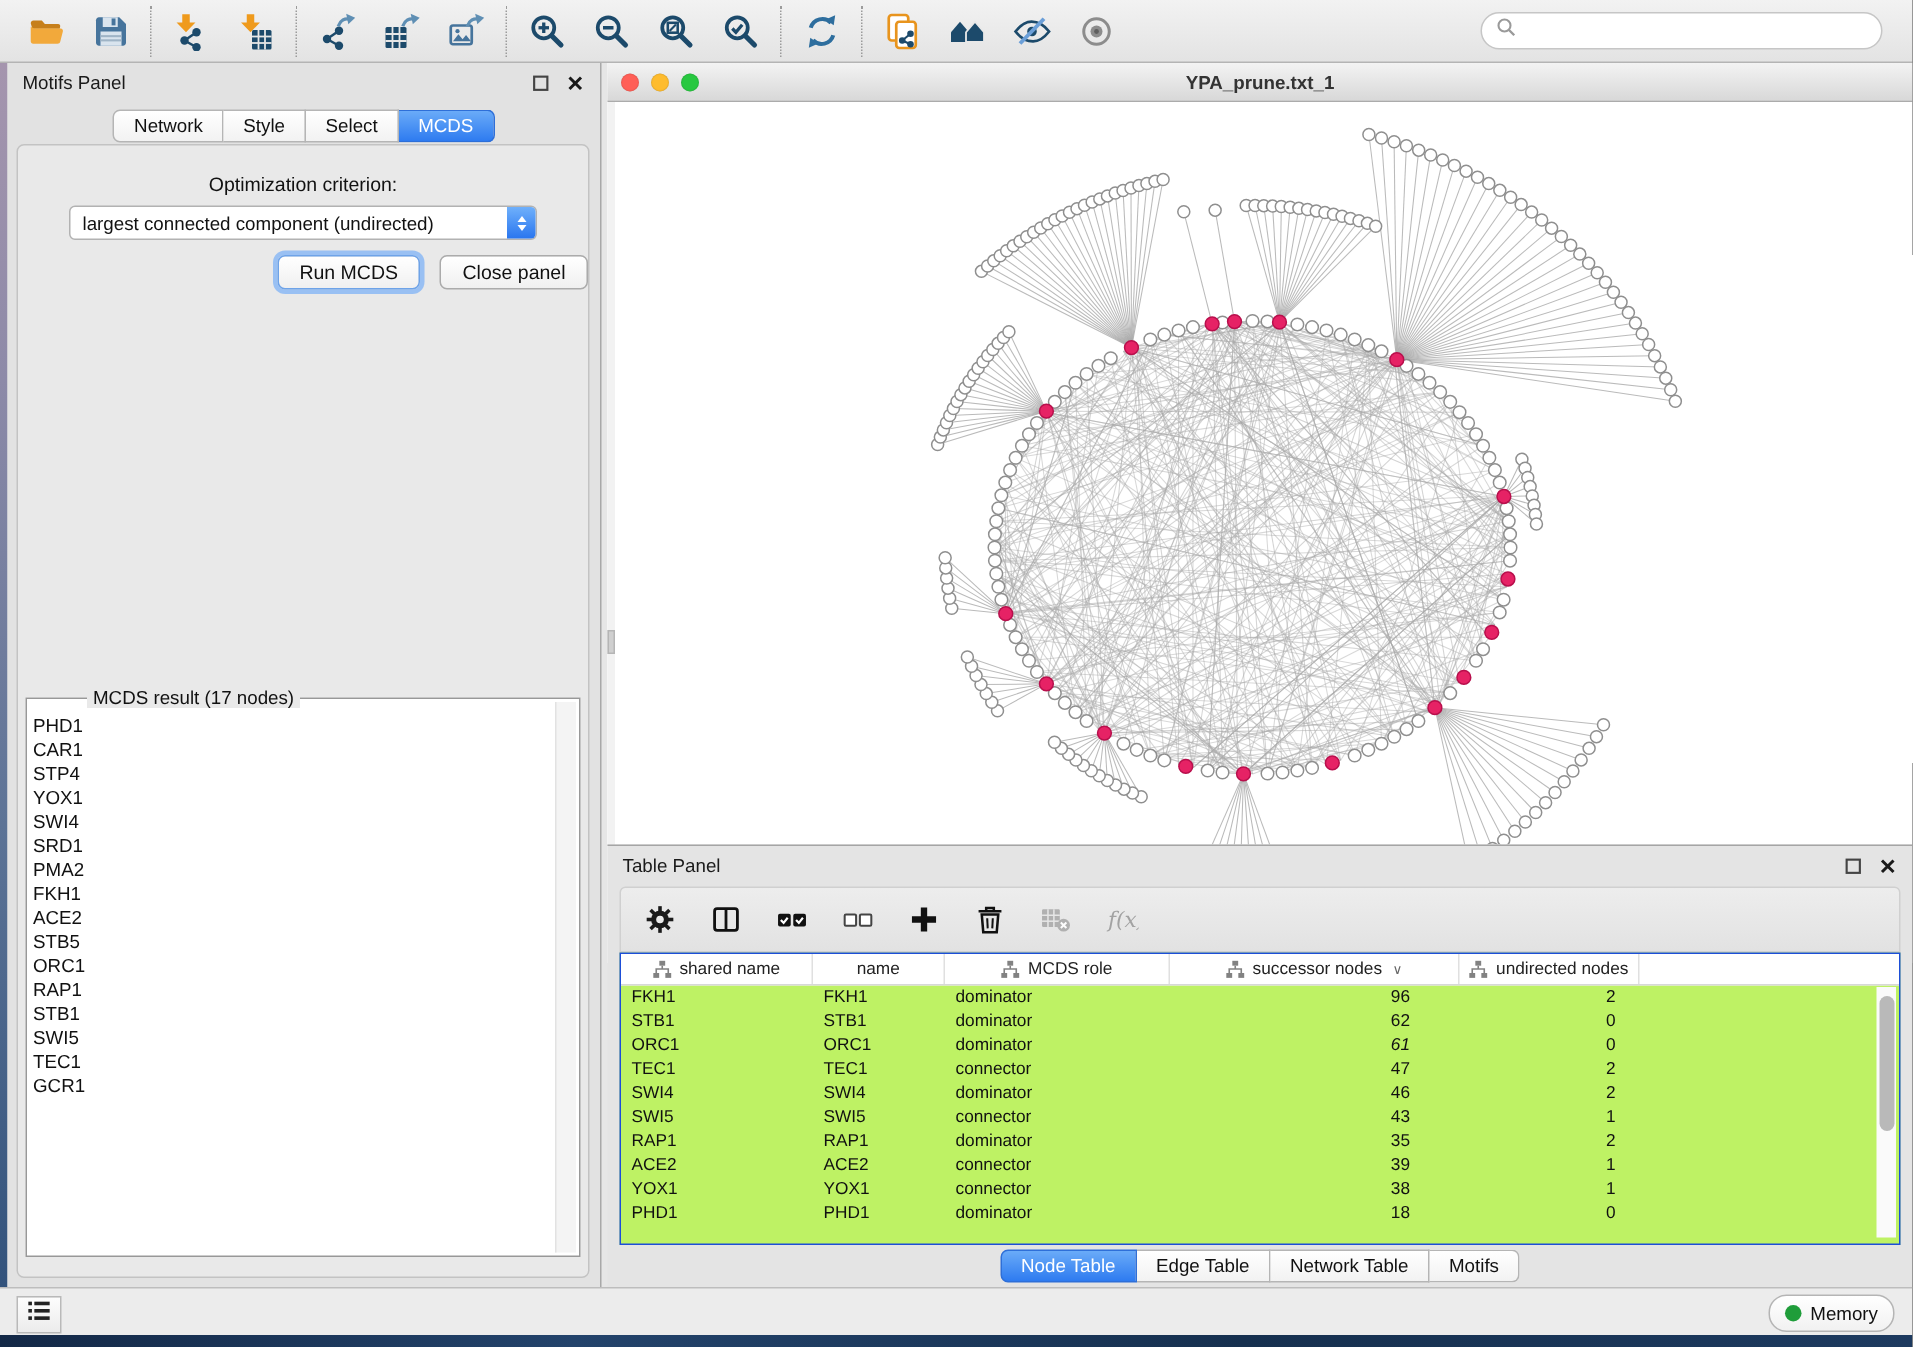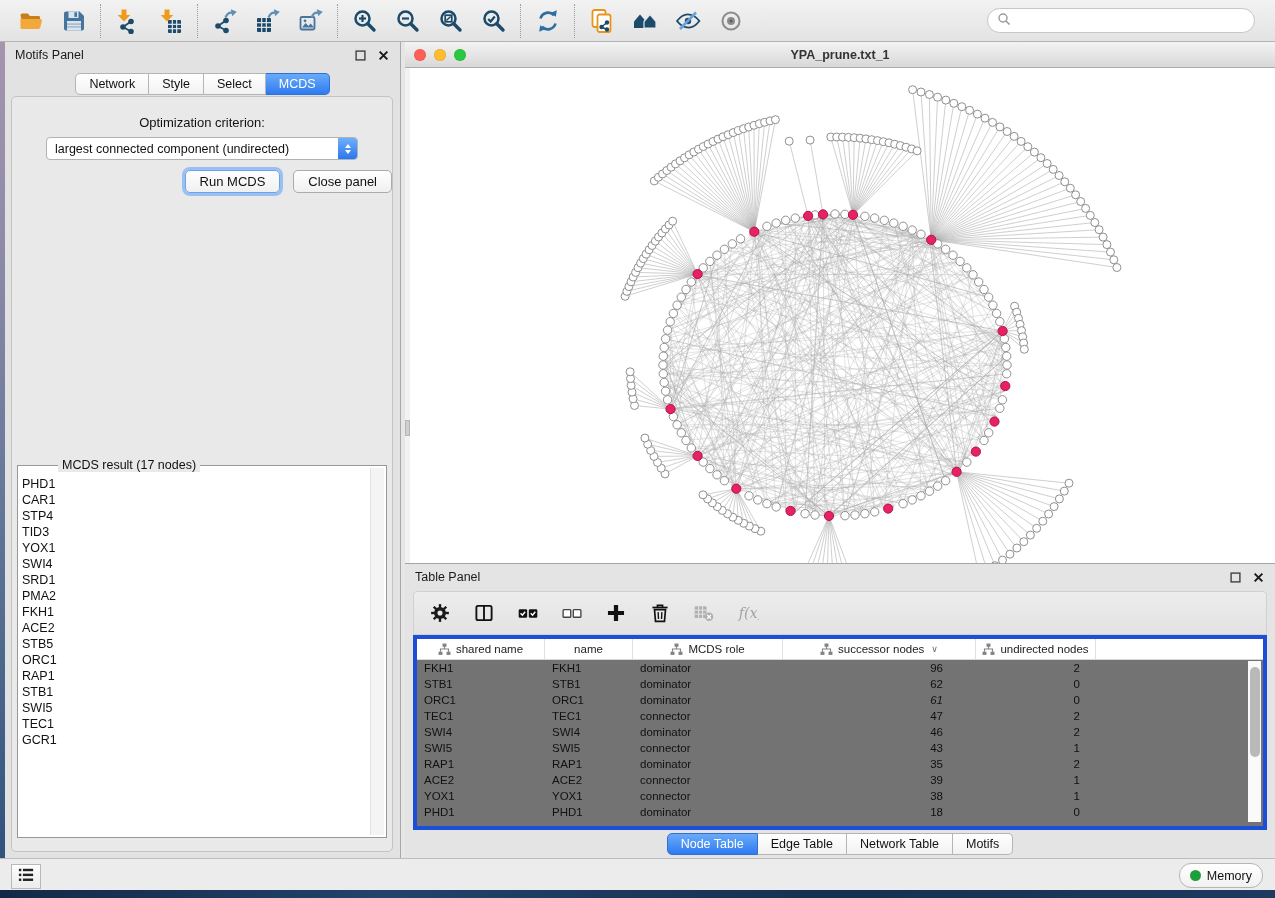--- a/index.html
+++ b/index.html
@@ -63,21 +63,21 @@
   .net-vscroll{position:absolute;left:0;top:26px;bottom:0;width:5px;background:#f2f2f2;}
   .net-vscroll .thumb{position:absolute;top:352px;left:0;width:5px;height:16px;background:#cfcfcf;border:1px solid #b5b5b5;box-sizing:border-box;}
   .split-handle{position:absolute;left:50%;margin-left:-9px;bottom:1px;width:18px;height:5px;background:#d6d6d6;border:1px solid #b2b2b2;box-sizing:border-box;}
 
   
   .table-panel{position:absolute;left:405px;top:563px;width:870px;height:295px;background:#e4e4e4;box-sizing:border-box;border-top:1px solid #a5a5a5;}
   .tp-toolbar{position:absolute;top:27px;left:8px;right:8px;height:44px;background:linear-gradient(#ededed,#e2e2e2);
     border:1px solid #d0d0d0;border-radius:4px 4px 0 0;display:flex;align-items:center;gap:20px;padding:0 14px;box-sizing:border-box;}
   .tp-btn{width:24px;height:24px;display:flex;align-items:center;justify-content:center;}
   .tp-btn svg{width:22px;height:22px;}
-  .table-wrap{position:absolute;top:71px;left:8px;right:8px;bottom:28px;background:#737373;border:4px solid #1d4ed8;overflow:hidden;}
+  .table-wrap{position:absolute;top:71px;left:8px;right:8px;bottom:28px;background:#bef264;border:1px solid #1d4ed8;overflow:hidden;}
   .thead{display:flex;height:20px;border-bottom:1px solid #d8d8d8;background:#fff;}
   .hcell{display:flex;align-items:center;justify-content:center;gap:5px;font-size:11.5px;color:#222;
     border-right:1px solid #e0e0e0;box-sizing:border-box;height:20px;}
   .hcell .sort{font-size:9px;color:#666;margin-left:2px;}
   .trow{display:flex;height:16px;}
   .tcell{font-size:11.5px;color:#111;line-height:16px;white-space:nowrap;overflow:hidden;box-sizing:border-box;}
   .tv-scroll{position:absolute;top:22px;right:2px;bottom:4px;width:13px;background:#fafafa;}
   .tv-scroll .thumb{position:absolute;top:6px;left:1.5px;width:10px;height:90px;background:#b9b9b9;border-radius:6px;}
   .tp-tabs{position:absolute;bottom:3px;left:0;width:100%;display:flex;justify-content:center;}
 
@@ -311,21 +311,20 @@
       <div class="btn-row">
         <button class="push-btn focused">Run MCDS</button>
         <button class="push-btn">Close panel</button>
       </div>
       <div class="mcds-box">
         <div class="mcds-legend">MCDS result (17 nodes)</div>
         <div class="mcds-list" id="mcds-list">
             <div>PHD1</div>
             <div>CAR1</div>
             <div>STP4</div>
-            <div>TID3</div>
             <div>YOX1</div>
             <div>SWI4</div>
             <div>SRD1</div>
             <div>PMA2</div>
             <div>FKH1</div>
             <div>ACE2</div>
             <div>STB5</div>
             <div>ORC1</div>
             <div>RAP1</div>
             <div>STB1</div>

